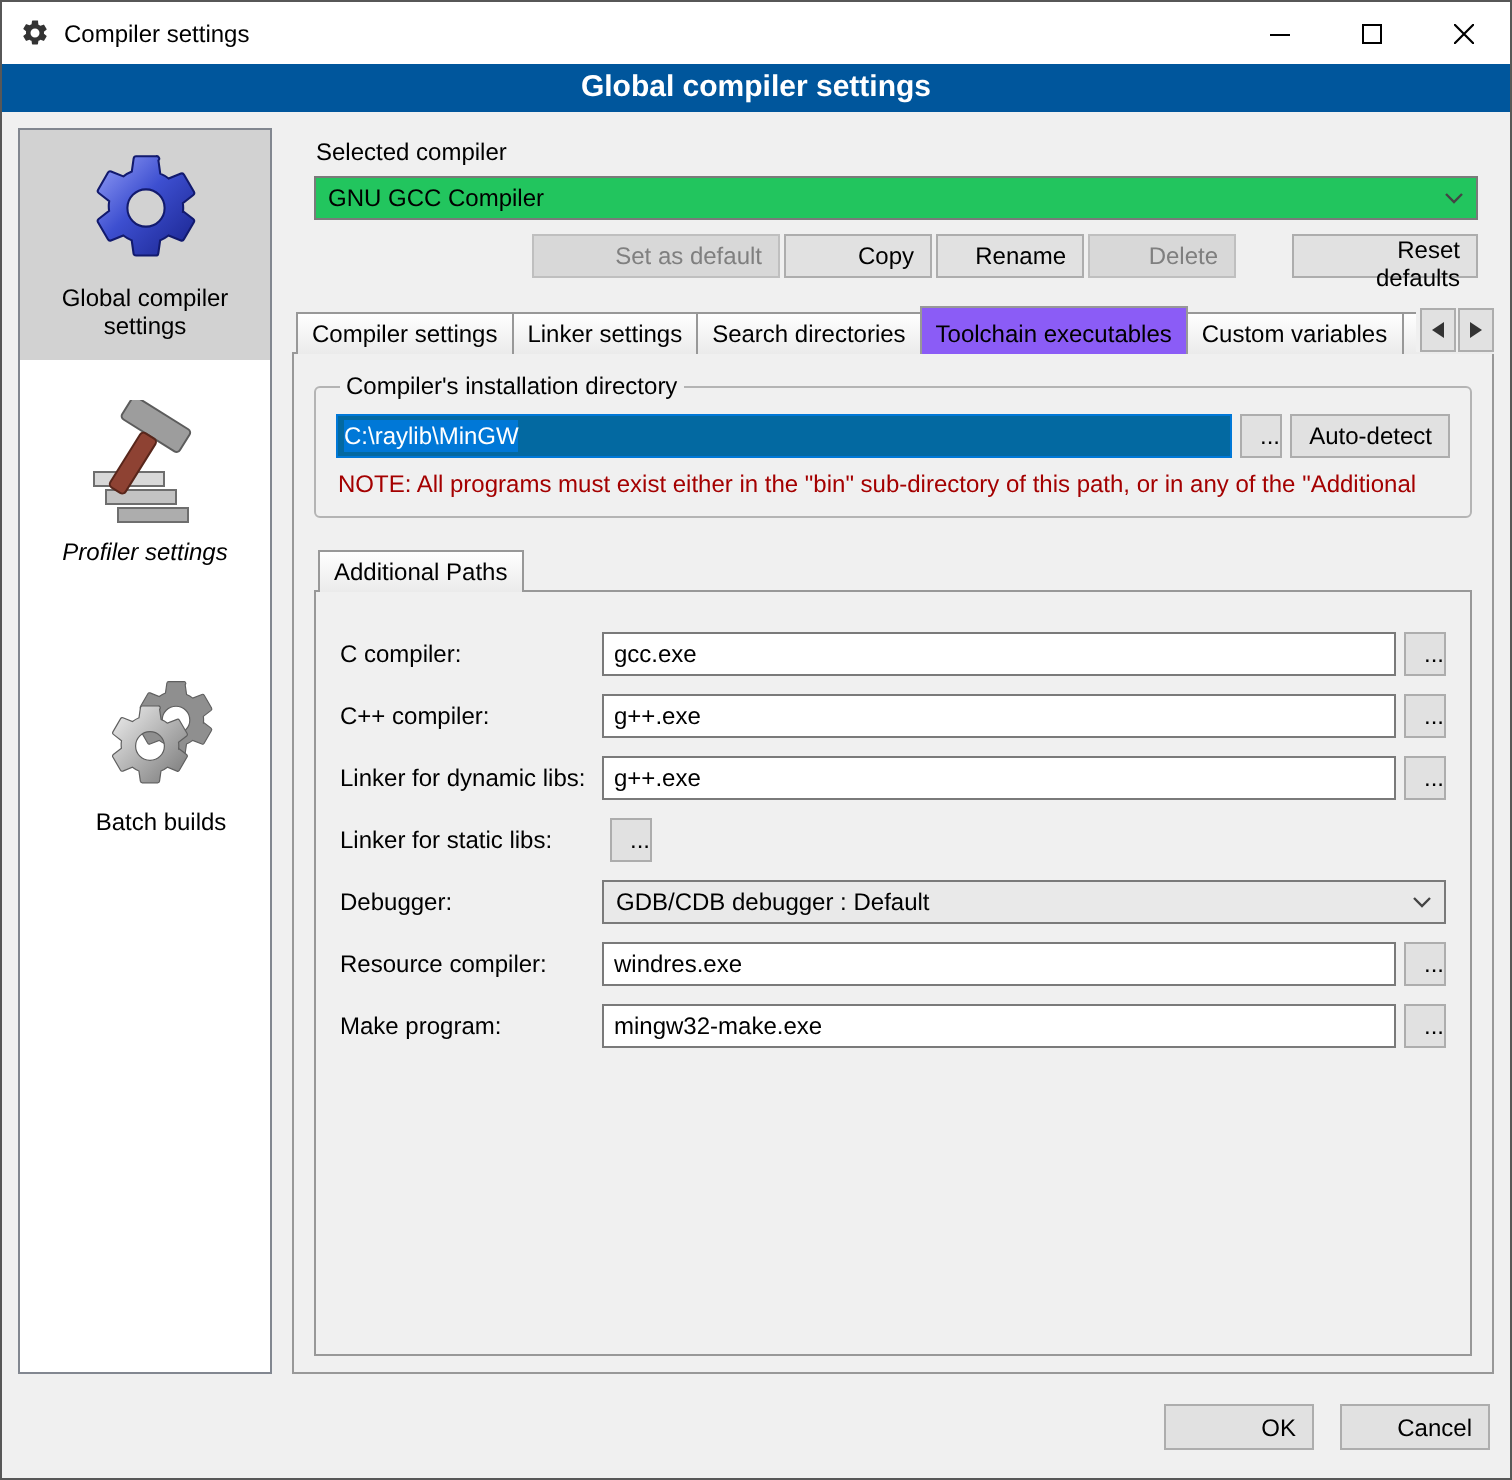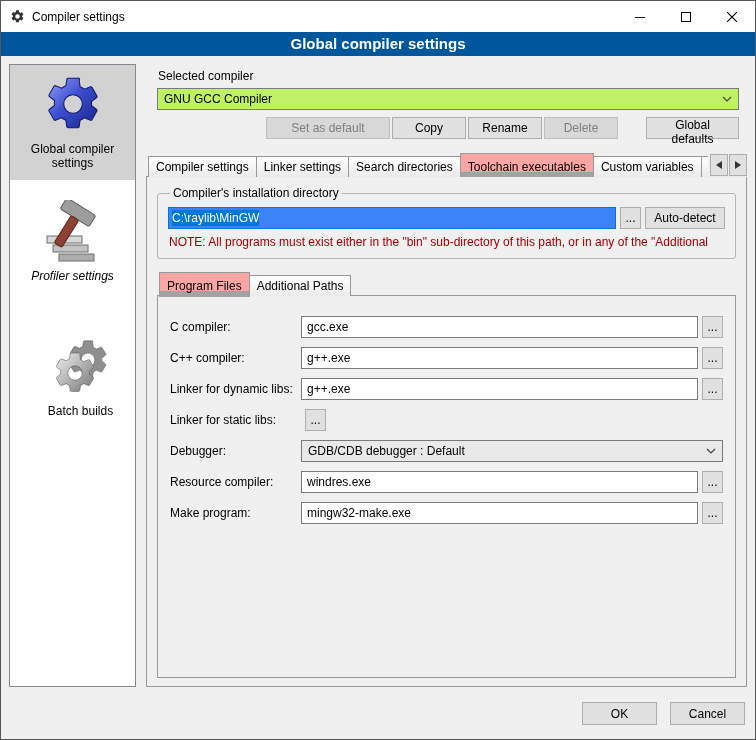--- a/index.html
+++ b/index.html
@@ -30,54 +30,54 @@
   .side-item.selected { background:#d2d2d2; }
   .side-item .icon { margin-bottom:7px; display:flex; }
   .side-label { line-height:14px; }
   .side-item:nth-of-type(2) { margin-top:12px;font-style:italic; }
   .side-item:nth-of-type(3) { margin-top:36px;margin-left:16px; }
 
   .main { flex:1; display:flex; flex-direction:column; min-width:0; }
   .compiler-head { padding:3px 8px 0 11px; }
   .section-label { margin:2px 0 5px 1px; }
 
-  .combo { height:22px; background:#bef264; border:1px solid #7a7a7a; display:flex; align-items:center;
+  .combo { height:22px; background:#22c55e; border:1px solid #7a7a7a; display:flex; align-items:center;
            padding:0 6px; cursor:default; }
   .combo .combo-value { flex:1; overflow:hidden; white-space:nowrap; }
   .combo .combo-arrow { flex:none; display:flex; margin-left:4px; }
 
-  .btn { font:inherit; height:22px; background:#e1e1e1; border:1px solid #adadad; padding:0 8px; cursor:default; }
+  .btn { font:inherit; height:22px; background:#e1e1e1; border:1px solid #adadad; padding:0 8px; cursor:default;text-align:right; }
   .btn[disabled] { background:#d8d8d8; border-color:#bfbfbf; color:#7f7f7f; }
 
   .btn-row { display:flex; margin-top:7px; align-items:center; }
   .btn-row .flex-spacer { flex:1; }
   .btn-setdefault { width:124px; }
   .btn-copy, .btn-rename, .btn-delete { width:74px; margin-left:2px; }
   .btn-reset { width:93px; margin-left:28px; }
 
   
   .tabstrip { display:flex; align-items:flex-end; position:relative; margin-top:13px; height:25px;
               padding-left:2px; overflow:hidden; z-index:2; }
   .tab { flex:none; height:21px; padding:3px 7px; white-space:nowrap; background:linear-gradient(#ffffff,#ebebeb);
          border:1px solid #989898; border-bottom:none; margin-right:-1px; cursor:default; }
-  .tab.active { height:25px; padding-top:6px; background:#fca5a5; position:relative; z-index:3;
-                margin-bottom:-1px; border-bottom:6px solid #a3a3a3; }
+  .tab.active { height:25px; padding-top:6px; background:#8b5cf6; position:relative; z-index:3;
+                margin-bottom:-1px; border-bottom:1px solid #a3a3a3; }
   .tab.truncated { flex:1; min-width:0; overflow:hidden; }
   .tab-scroll { position:absolute; right:0; bottom:1px; display:flex; z-index:4; background:var(--window_bg,#f0f0f0); padding-left:2px; }
   .tab-scroll .btn { width:18px; height:22px; padding:0; display:flex; align-items:center; justify-content:center; }
   .tab-scroll .btn + .btn { margin-left:1px; }
 
   .tabpanel { flex:1; min-height:0; border:1px solid #989898; margin-top:-1px; background:var(--window_bg,#f0f0f0);
               padding:8px 10px; display:flex; flex-direction:column; z-index:1; }
 
   
   fieldset.groupbox { min-width:0; border:1px solid #b4b4b4; border-radius:3px; padding:4px 10px 9px; margin:1px 0 0; }
   fieldset.groupbox legend { padding:0 3px; margin-left:2px; }
   .dir-row { display:flex; align-items:center; margin-top:3px; }
-  .dir-input { flex:1; height:22px; background:#3b82f6; border:1px solid var(--selection_blue,#0078D7);
+  .dir-input { flex:1; height:22px; background:#0369a1; border:1px solid var(--selection_blue,#0078D7);
                display:flex; align-items:center; padding:0 3px; overflow:hidden; white-space:nowrap; cursor:text; }
   .dir-input .sel { background:var(--selection_blue,#0078D7); color:#fff; padding:1px 0; }
   .browse-btn { width:21px; flex:none; margin-left:4px; padding:0; }
   .btn-autodetect { width:80px; flex:none; margin-left:4px; }
   .note { margin:6px 1px 0; color:var(--note_red,#A40000); white-space:nowrap; overflow:hidden; }
 
   .inner-tabstrip { margin-top:12px; height:25px; display:flex; align-items:flex-end; padding-left:2px; position:relative; z-index:2; }
   .inner-panel { flex:1; min-height:0; border:1px solid #989898; margin-top:-1px; background:var(--window_bg,#f0f0f0);
                  padding:20px 12px; }
 
@@ -195,21 +195,21 @@
                 <path d="M1 1l4 4 4-4" stroke="#444" stroke-width="1.2" fill="none"></path>
               </svg>
           </span>
         </div>
         <div class="btn-row">
           <span class="flex-spacer"></span>
           <button class="btn btn-setdefault" disabled="">Set as default</button>
           <button class="btn btn-copy">Copy</button>
           <button class="btn btn-rename">Rename</button>
           <button class="btn btn-delete" disabled="">Delete</button>
-          <button class="btn btn-reset">Global defaults</button>
+          <button class="btn btn-reset">Reset defaults</button>
         </div>
       </div>
 
       <div class="tabstrip">
         <div class="tab">Compiler settings</div>
         <div class="tab">Linker settings</div>
         <div class="tab">Search directories</div>
         <div class="tab active">Toolchain executables</div>
         <div class="tab">Custom variables</div>
         <div class="tab truncated">Buil</div>
@@ -235,21 +235,20 @@
             <div class="dir-input">
               <span class="sel">C:\raylib\MinGW</span>
             </div>
             <button class="btn browse-btn">...</button>
             <button class="btn btn-autodetect">Auto-detect</button>
           </div>
           <div class="note">NOTE: All programs must exist either in the "bin" sub-directory of this path, or in any of the "Additional</div>
         </fieldset>
 
         <div class="inner-tabstrip">
-          <div class="tab active">Program Files</div>
           <div class="tab">Additional Paths</div>
         </div>
 
         <div class="inner-panel">
 
           <div class="field-row">
             <span class="field-label">C compiler:</span>
             <input class="text-input" value="gcc.exe" style="">
             <button class="btn browse-btn">...</button>
           </div>

